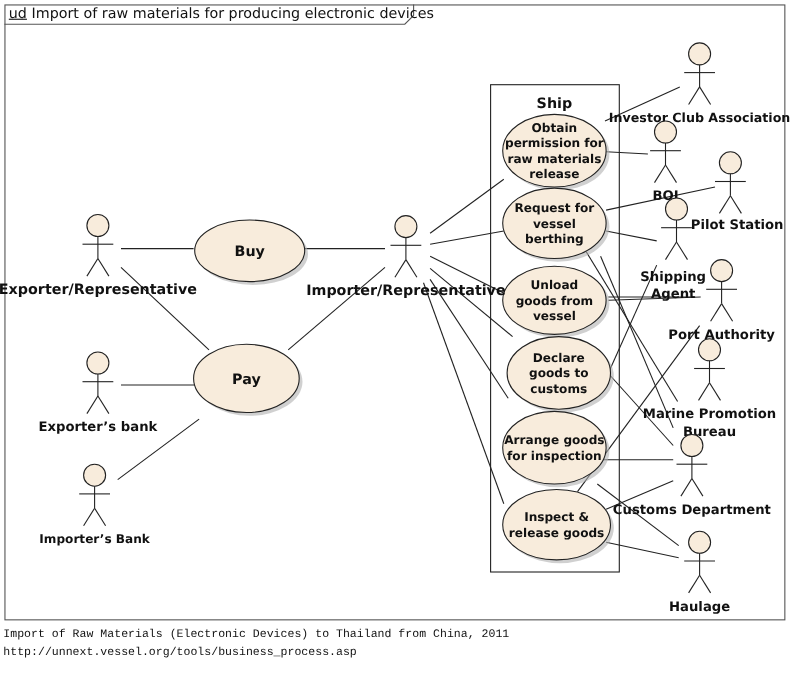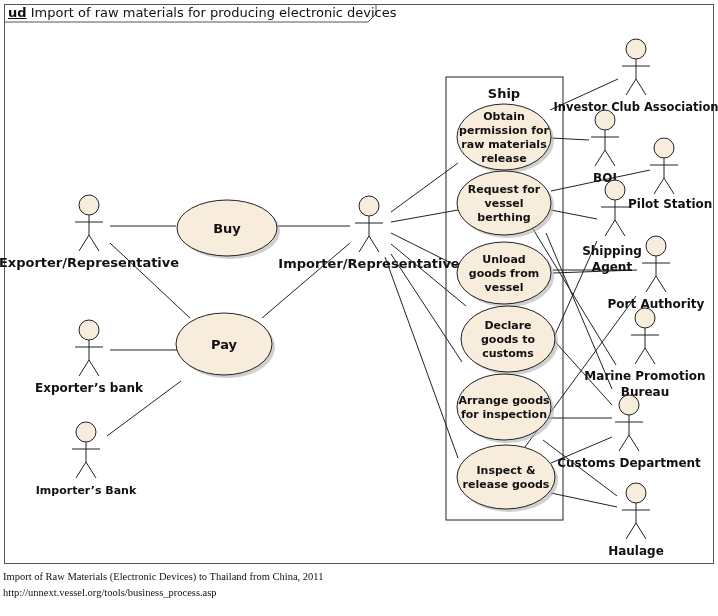--- a/index.html
+++ b/index.html
@@ -1,21 +1,21 @@
 <!DOCTYPE html>
 <html><head>
 <meta charset="utf-8">
 <style>
   html, body { margin: 0; padding: 0; background: #ffffff; }
   body { width: 718px; height: 616px; position: relative; overflow: hidden; font-family: "DejaVu Sans", sans-serif; }
   #frame { position: absolute; left: 4px; top: 4px; width: 710px; height: 560px; border: 1px solid #555; box-sizing: border-box; }
   #tab { position: absolute; left: 4px; top: 4px; height: 18px; font-size: 13px; line-height: 17px; padding-left: 4px; color: #111; white-space: nowrap; }
-  #tab b { font-weight: bold; text-decoration: underline; text-align: center; }
+  #tab b { font-weight: normal; text-decoration: underline; text-align: center; }
   svg#diagram { position: absolute; left: 0; top: 0; }
-  .caption { position: absolute; left: 3px; font-family: Liberation Serif, serif; font-size: 10.5px; color: #111; white-space: nowrap; }
+  .caption { position: absolute; left: 3px; font-family: Liberation Mono, monospace; font-size: 10.5px; color: #111; white-space: nowrap; }
   #cap1 { top: 571px; }
   #cap2 { top: 587px; }
   .lbl { font-family: "DejaVu Sans", sans-serif; font-weight: bold; fill: #111; }
 </style>
 </head>
 <body>
 
 <div id="frame"></div>
 <svg id="diagram" width="718" height="616">
   <polyline points="4,22 368,22 376,14 376,4" fill="none" stroke="#555" stroke-width="1"></polyline>

